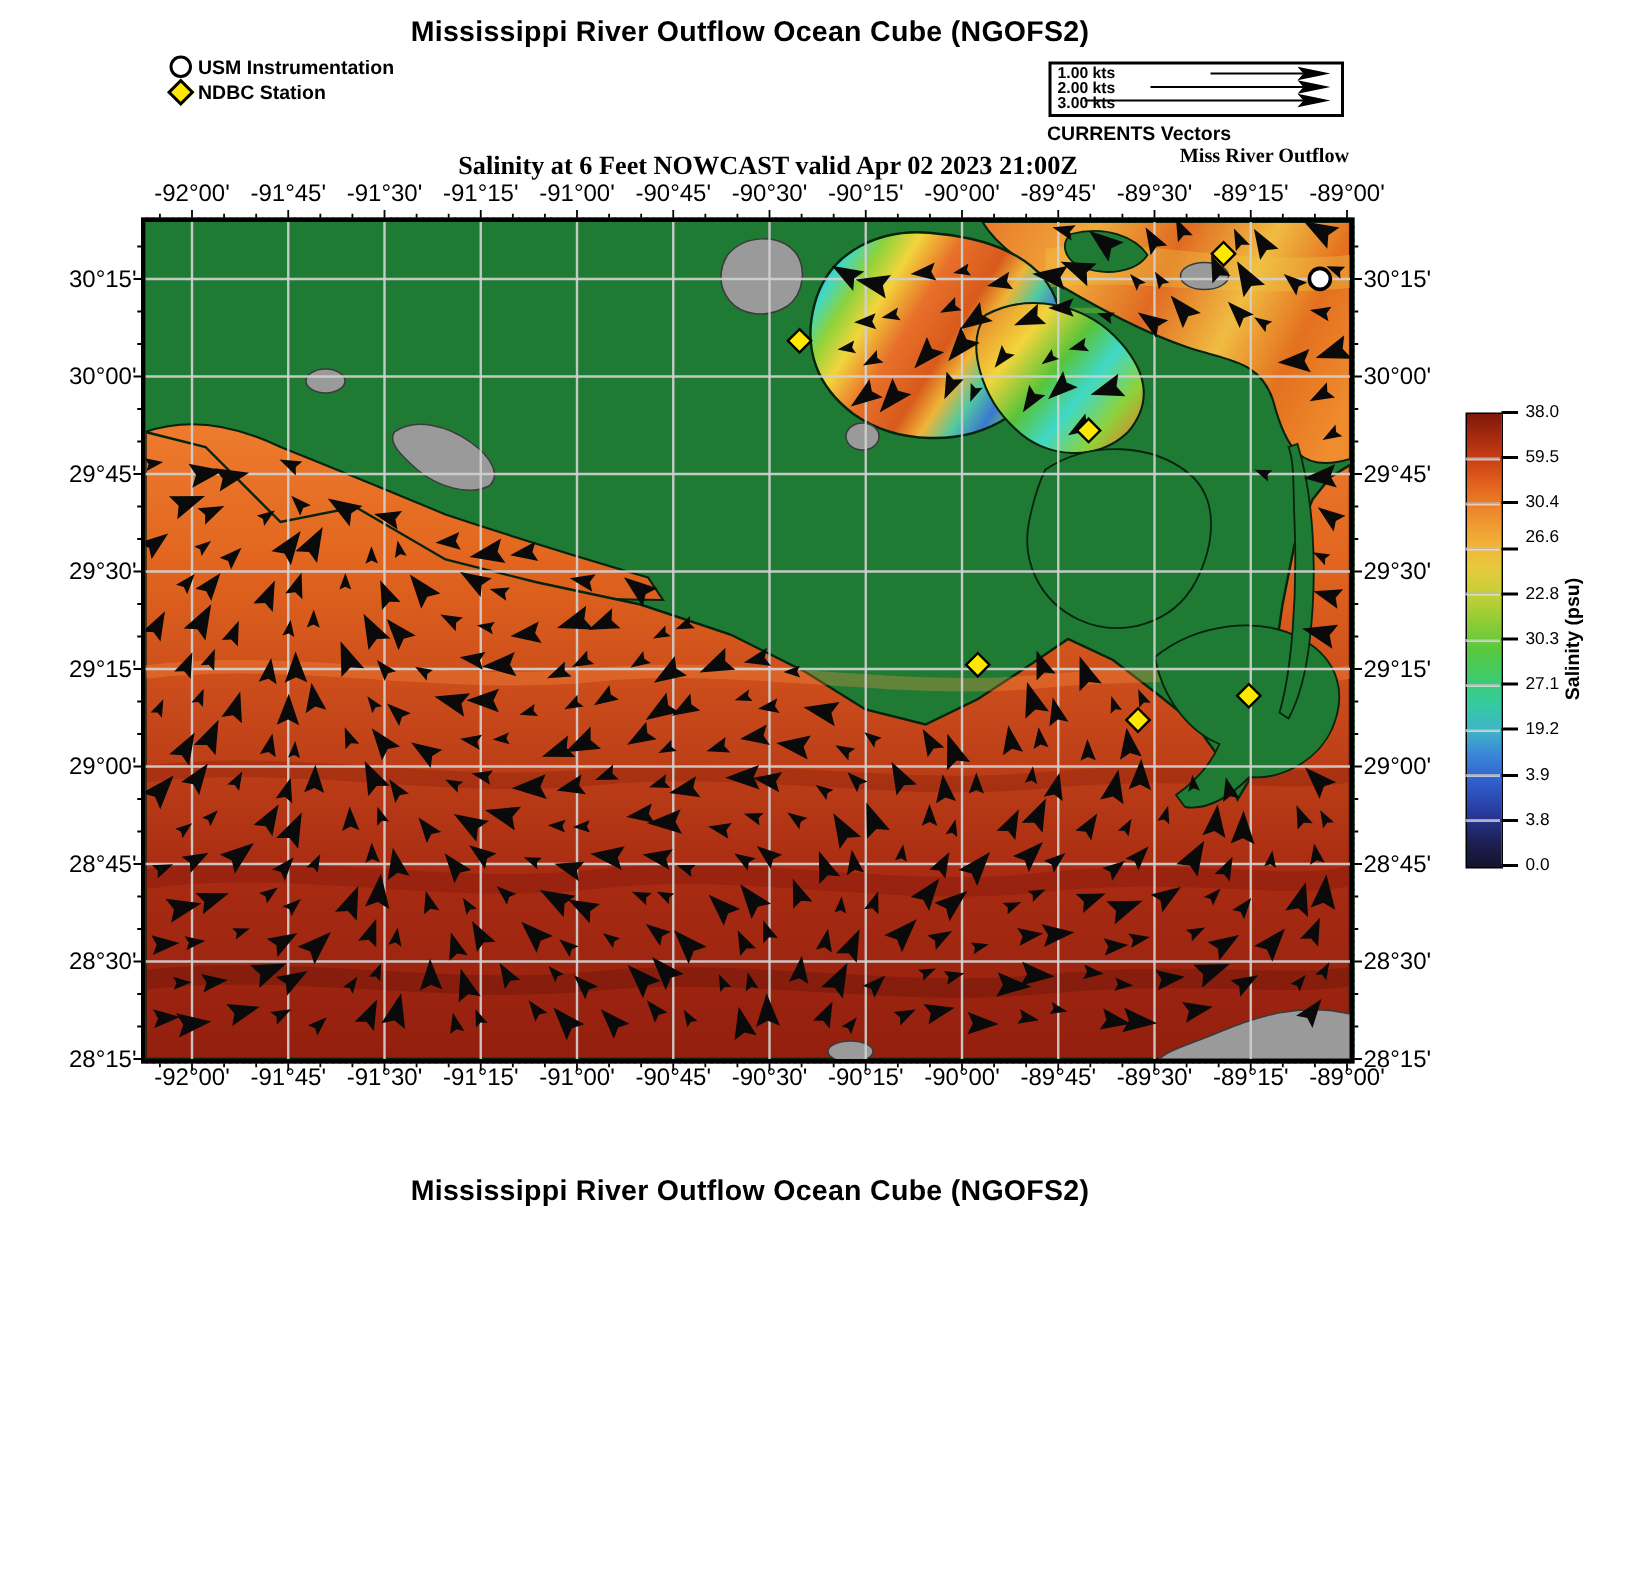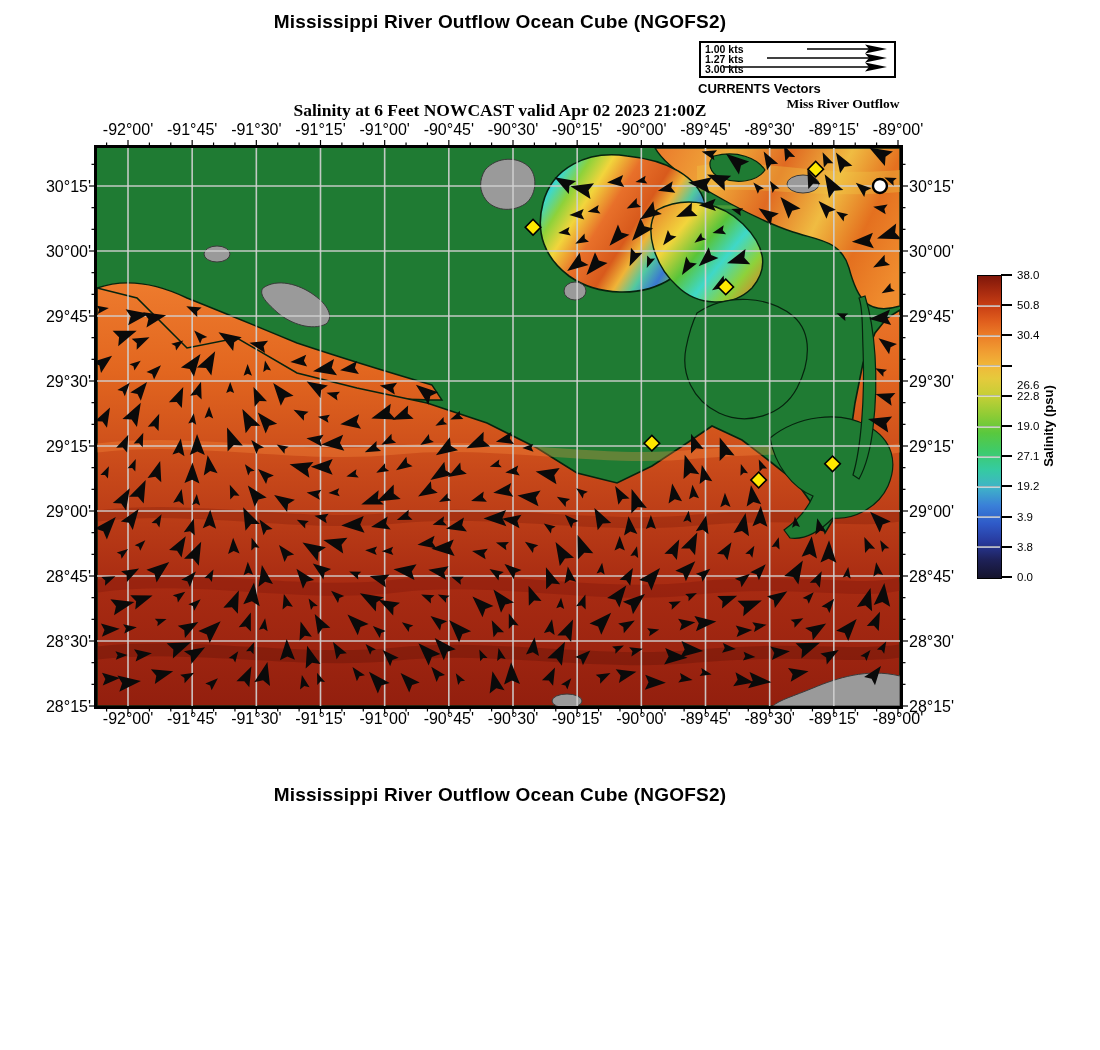--- a/index.html
+++ b/index.html
@@ -1,21 +1,21 @@
 <!DOCTYPE html>
 <html><head>
 <meta charset="utf-8">
 <style>
   html,body{margin:0;padding:0;background:#fff;}
   #stage{position:relative;width:1100px;height:1050px;background:#fff;overflow:hidden;
          font-family:"Liberation Sans","DejaVu Sans",sans-serif;color:#000;}
   .abs{position:absolute;}
   .title{left:0;width:1000px;text-align:center;font-weight:bold;font-size:19px;letter-spacing:.2px;}
   .subtitle{left:0;width:1000px;text-align:center;font-weight:bold;font-size:17.5px;
-            font-family:"Liberation Serif","DejaVu Serif",serif;}
+            font-family:"Liberation Serif","DejaVu Serif",serif;padding-left:12px;}
   .mro{left:763px;top:96px;width:160px;text-align:center;font-weight:bold;font-size:13.5px;
        font-family:"Liberation Serif","DejaVu Serif",serif;}
   .legend-row{display:flex;align-items:center;gap:4px;height:17px;}
   .legend-label{font-weight:bold;font-size:13px;line-height:13px;}
   .circle-ic{width:11px;height:11px;border:2.5px solid #000;border-radius:50%;background:#fff;}
   .diamond-ic{width:9px;height:9px;border:2px solid #000;background:#ffe800;transform:rotate(45deg);margin:1px;}
   #currents-box{left:699px;top:41px;width:193px;height:33px;border:2.5px solid #000;background:#fff;}
   .kts-label{position:absolute;left:4px;font-weight:bold;font-size:10.5px;line-height:10.5px;}
   #currents-caption{left:698px;top:81px;font-weight:bold;font-size:13px;}
   #map-frame{left:94px;top:145px;width:803px;height:558px;border:3px solid #000;background:#1f7b33;}
@@ -29,24 +29,34 @@
   #cb-title{left:1048px;top:426px;transform:translate(-50%,-50%) rotate(-90deg);
             font-weight:bold;font-size:13px;white-space:nowrap;}
   svg{display:block;}
 </style>
 </head>
 <body>
 <div id="stage">
 
   <div class="abs title" style="top:11px">Mississippi River Outflow Ocean Cube (NGOFS2)</div>
 
+  <div class="abs" style="left:113px;top:36px">
+    <div class="legend-row">
+      <span class="circle-ic"></span>
+      <span class="legend-label">USM Instrumentation</span>
+    </div>
+    <div class="legend-row">
+      <span class="diamond-ic"></span>
+      <span class="legend-label">NDBC Station</span>
+    </div>
+  </div>
 
   <div id="currents-box" class="abs">
     <div class="kts-label" style="top:1px">1.00 kts</div>
-    <div class="kts-label" style="top:11px">1.27 kts</div>
+    <div class="kts-label" style="top:11px">2.00 kts</div>
     <div class="kts-label" style="top:21px">3.00 kts</div>
     <svg width="189" height="30" style="position:absolute;left:0;top:0">
       <line x1="106" y1="6" x2="168" y2="6" stroke="#000" stroke-width="1.3"></line>
       <line x1="66" y1="15" x2="168" y2="15" stroke="#000" stroke-width="1.3"></line>
       <line x1="22" y1="24" x2="168" y2="24" stroke="#000" stroke-width="1.3"></line>
       <polygon points="164,1.5 186,6 164,10.5 168,6" fill="#000"></polygon>
       <polygon points="164,10.5 186,15 164,19.5 168,15" fill="#000"></polygon>
       <polygon points="164,19.5 186,24 164,28.5 168,24" fill="#000"></polygon>
     </svg>
   </div>
@@ -1221,33 +1231,33 @@
     <div class="abs ax-label ax-yl" style="left: 33px; top: 570px;">28°45'</div>
     <div class="abs ax-label" style="left: 909px; top: 570px;">28°45'</div>
     <div class="abs ax-label ax-yl" style="left: 33px; top: 635px;">28°30'</div>
     <div class="abs ax-label" style="left: 909px; top: 635px;">28°30'</div>
     <div class="abs ax-label ax-yl" style="left: 33px; top: 700px;">28°15'</div>
     <div class="abs ax-label" style="left: 909px; top: 700px;">28°15'</div>
     <div class="cb-dash" style="top: 274px;"></div>
     <div class="cb-label" style="top: 269px;">38.0</div>
     <div class="cb-sep" style="top: 304.7px;"></div>
     <div class="cb-dash" style="top: 304.2px;"></div>
-    <div class="cb-label" style="top: 299.2px;">50.8</div>
+    <div class="cb-label" style="top: 299.2px;">59.5</div>
     <div class="cb-sep" style="top: 334.9px;"></div>
     <div class="cb-dash" style="top: 334.4px;"></div>
     <div class="cb-label" style="top: 329.4px;">30.4</div>
     <div class="cb-sep" style="top: 365.1px;"></div>
     <div class="cb-dash" style="top: 364.6px;"></div>
-    <div class="cb-label" style="top: 379px;">26.6</div>
+    <div class="cb-label" style="top: 352px;">26.6</div>
     <div class="cb-sep" style="top: 395.3px;"></div>
     <div class="cb-dash" style="top: 394.8px;"></div>
     <div class="cb-label" style="top: 389.8px;">22.8</div>
     <div class="cb-sep" style="top: 425.5px;"></div>
     <div class="cb-dash" style="top: 425px;"></div>
-    <div class="cb-label" style="top: 420px;">19.0</div>
+    <div class="cb-label" style="top: 420px;">30.3</div>
     <div class="cb-sep" style="top: 455.7px;"></div>
     <div class="cb-dash" style="top: 455.2px;"></div>
     <div class="cb-label" style="top: 450.2px;">27.1</div>
     <div class="cb-sep" style="top: 485.9px;"></div>
     <div class="cb-dash" style="top: 485.4px;"></div>
     <div class="cb-label" style="top: 480.4px;">19.2</div>
     <div class="cb-sep" style="top: 516.1px;"></div>
     <div class="cb-dash" style="top: 515.6px;"></div>
     <div class="cb-label" style="top: 510.6px;">3.9</div>
     <div class="cb-sep" style="top: 546.3px;"></div>

